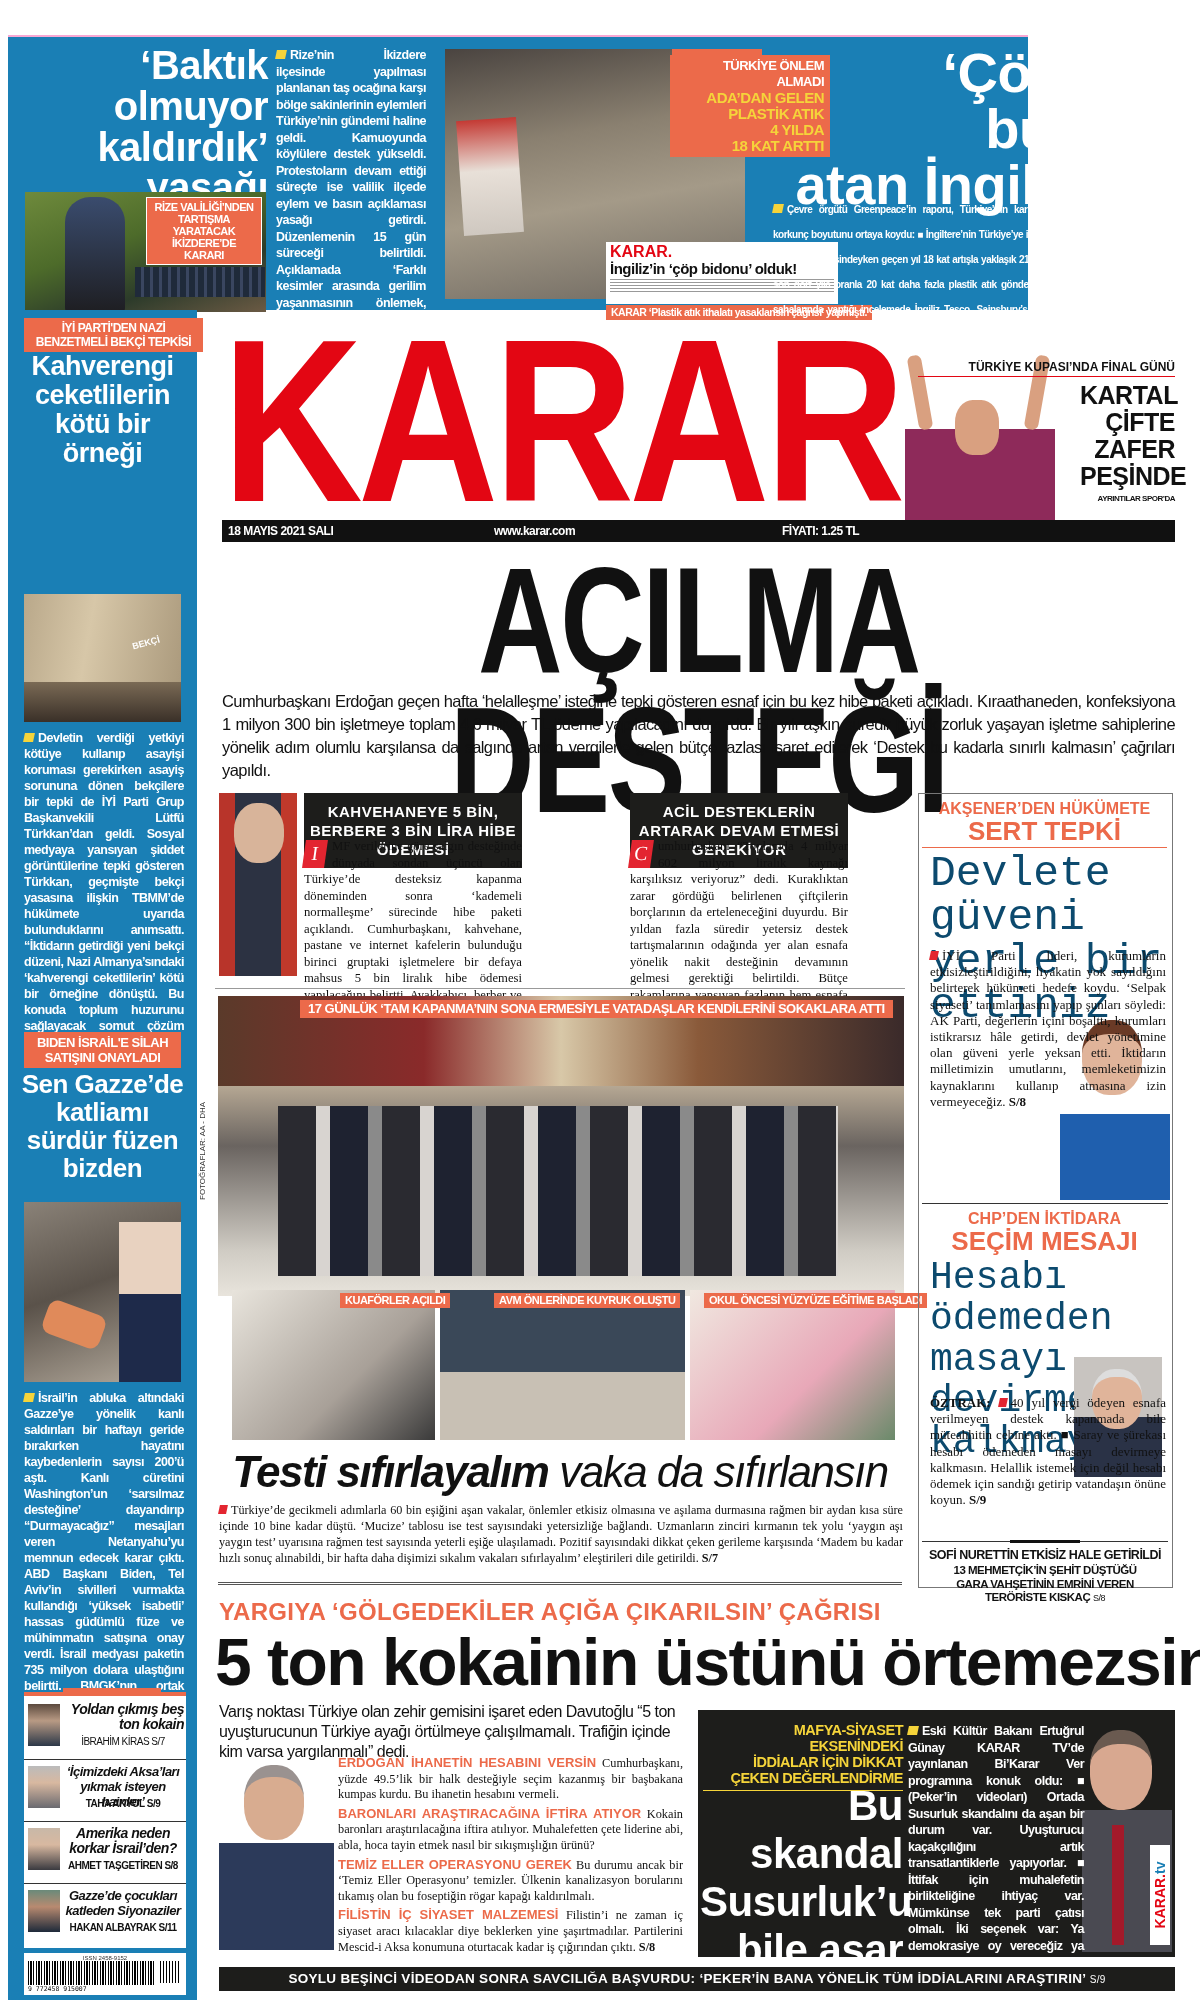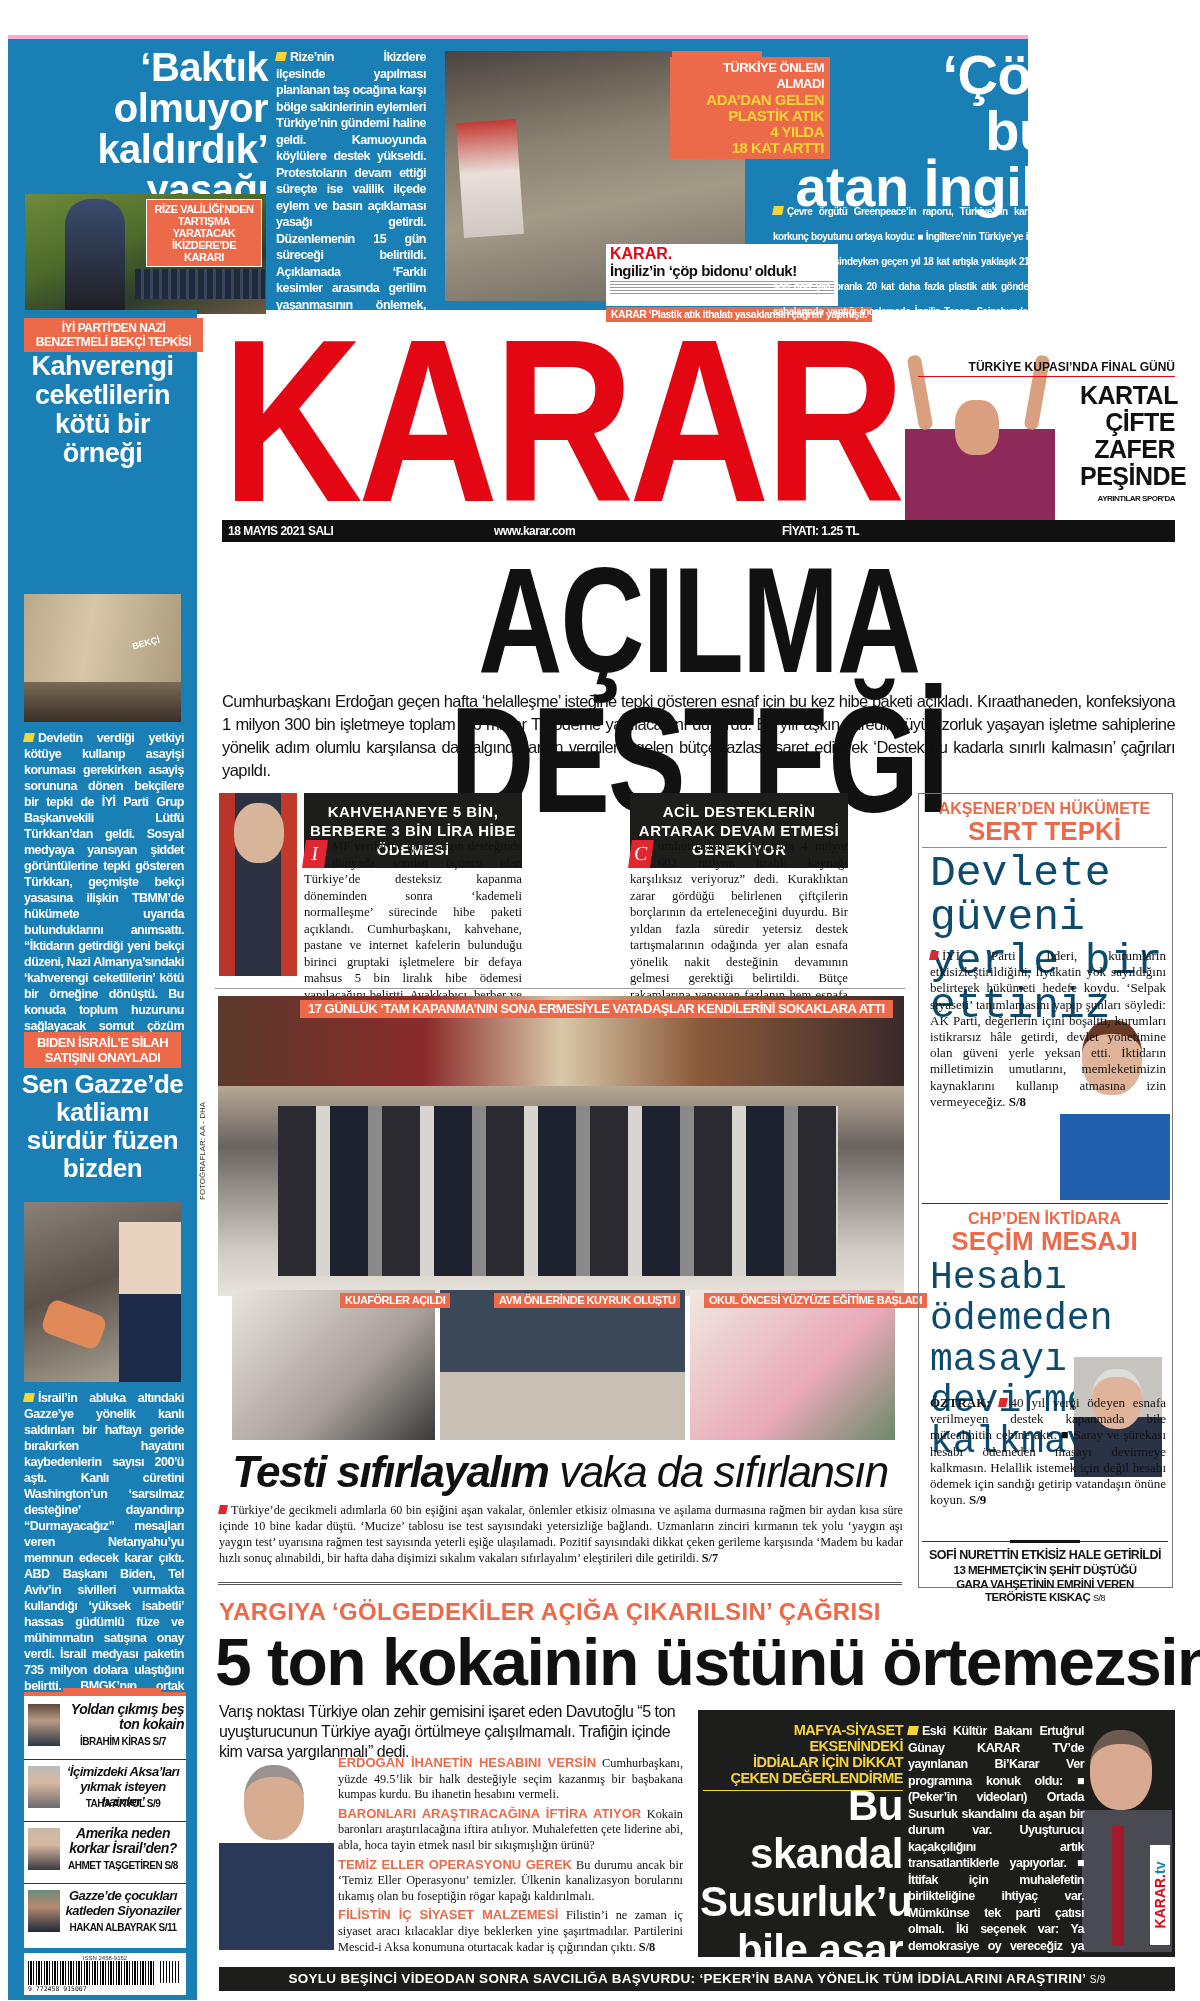--- a/index.html
+++ b/index.html
@@ -6,21 +6,21 @@
 body{width:1200px;height:2001px;background:#fff;position:relative;overflow:hidden;font-family:"Liberation Sans",sans-serif;color:#111}
 .abs{position:absolute}
 .cond{font-family:"Liberation Sans Narrow","Liberation Sans",sans-serif;letter-spacing:-0.5px}
 .serif{font-family:"Liberation Serif","DejaVu Serif",serif}
 .blue{background:#1a7fb5}
 .orange{background:#ec6a4a}
 .ybul{display:inline-block;width:10px;height:9px;background:#f5d43a;transform:skewX(-12deg);margin-right:4px;vertical-align:0}
 .rbul{display:inline-block;width:8px;height:9px;background:#e32530;transform:skewX(-12deg);margin-right:4px;vertical-align:0}
 .photo{overflow:hidden}
 
-#topband{left:8px;top:35px;width:1020px;height:275px;border-top:4px solid #f9a8d4}
+#topband{left:8px;top:35px;width:1020px;height:275px;border-top:2px solid #f9a8d4}
 .toph{color:#fff;font-weight:bold;line-height:1.02;text-align:right}
 .topbody{color:#fff;font-weight:bold;font-size:12.5px;line-height:16.5px;text-align:justify}
 
 #leftcol{left:8px;top:310px;width:189px;height:1690px}
 .tag{color:#fff;font-weight:bold;text-align:center;font-size:12px;line-height:14px;padding:3px 4px}
 .lh{color:#fff;font-weight:bold;text-align:center;line-height:1.02}
 .lbody{color:#fff;font-weight:bold;font-size:12.5px;line-height:16px;text-align:justify}
 
 #logo{left:222px;top:318px;width:710px;height:205px;color:#e30613;font-weight:900;font-size:232px;line-height:205px;letter-spacing:-6px;transform:scaleX(0.84);transform-origin:left}
 #datebar{left:222px;top:520px;width:953px;height:22px;background:#111;color:#fff;font-weight:bold;font-size:12px;line-height:22px}
@@ -123,21 +123,21 @@
     <span class="ybul"></span><span>İsrail’in abluka altındaki Gazze’ye yönelik kanlı saldırıları bir haftayı geride bırakırken hayatını kaybedenlerin sayısı 200’ü aştı. Kanlı cüretini Washington’un ‘sarsılmaz desteğine’ dayandırıp “Durmayacağız” mesajları veren Netanyahu’yu memnun edecek karar çıktı. ABD Başkanı Biden, Tel Aviv’in sivilleri vurmakta kullandığı ‘yüksek isabetli’ hassas güdümlü füze ve mühimmatın satışına onay verdi. İsrail medyası paketin 735 milyon dolara ulaştığını belirtti. BMGK’nın ortak açıklamasını ise yine ABD frenledi. S/6</span>
   </div>
 
   <div class="abs" style="left:16px;top:1382px;width:162px;height:256px;background:#fff;border-top:4px solid #ec6a4a;background-clip:padding-box">
   </div>
   <div class="abs" style="left:55px;top:1378px;width:98px;height:4px;background:#ec6a4a"></div>
   <div class="abs" style="left:16px;top:1388px;width:162px">
     <div style="height:62px;position:relative;border-bottom:1px solid #333">
       <div class="abs" style="left:4px;top:6px;width:32px;height:42px;background:linear-gradient(#5c4a3e,#b89a84 40%,#2c3848)"></div>
       <div class="abs cond" style="left:38px;top:4px;width:122px;text-align:right;font-style:italic;font-weight:bold;font-size:14px;line-height:15px">Yoldan çıkmış beş ton kokain</div>
-      <div class="abs cond" style="left:38px;top:38px;width:122px;text-align:center;font-weight:bold;font-size:10px">İBRAHİM KİRAS S/7</div>
+      <div class="abs cond" style="left:38px;top:38px;width:122px;text-align:center;font-weight:normal;font-size:10px">İBRAHİM KİRAS S/7</div>
     </div>
     <div style="height:62px;position:relative;border-bottom:1px solid #333">
       <div class="abs" style="left:4px;top:6px;width:32px;height:42px;background:linear-gradient(#bbb,#d8b8a0 40%,#6a6a70)"></div>
       <div class="abs cond" style="left:38px;top:4px;width:122px;text-align:center;font-style:italic;font-weight:bold;font-size:13px;line-height:15px">‘İçimizdeki Aksa’ları yıkmak isteyen hainler’</div>
       <div class="abs cond" style="left:38px;top:38px;width:122px;text-align:center;font-weight:bold;font-size:10px">TAHA AKYOL S/9</div>
     </div>
     <div style="height:62px;position:relative;border-bottom:1px solid #333">
       <div class="abs" style="left:4px;top:6px;width:32px;height:42px;background:linear-gradient(#c8b8a8,#d8b8a0 40%,#3a3a40)"></div>
       <div class="abs cond" style="left:38px;top:4px;width:122px;text-align:center;font-style:italic;font-weight:bold;font-size:14px;line-height:15px">Amerika neden korkar İsrail’den?</div>
       <div class="abs cond" style="left:38px;top:38px;width:122px;text-align:center;font-weight:bold;font-size:10px">AHMET TAŞGETİREN S/8</div>

